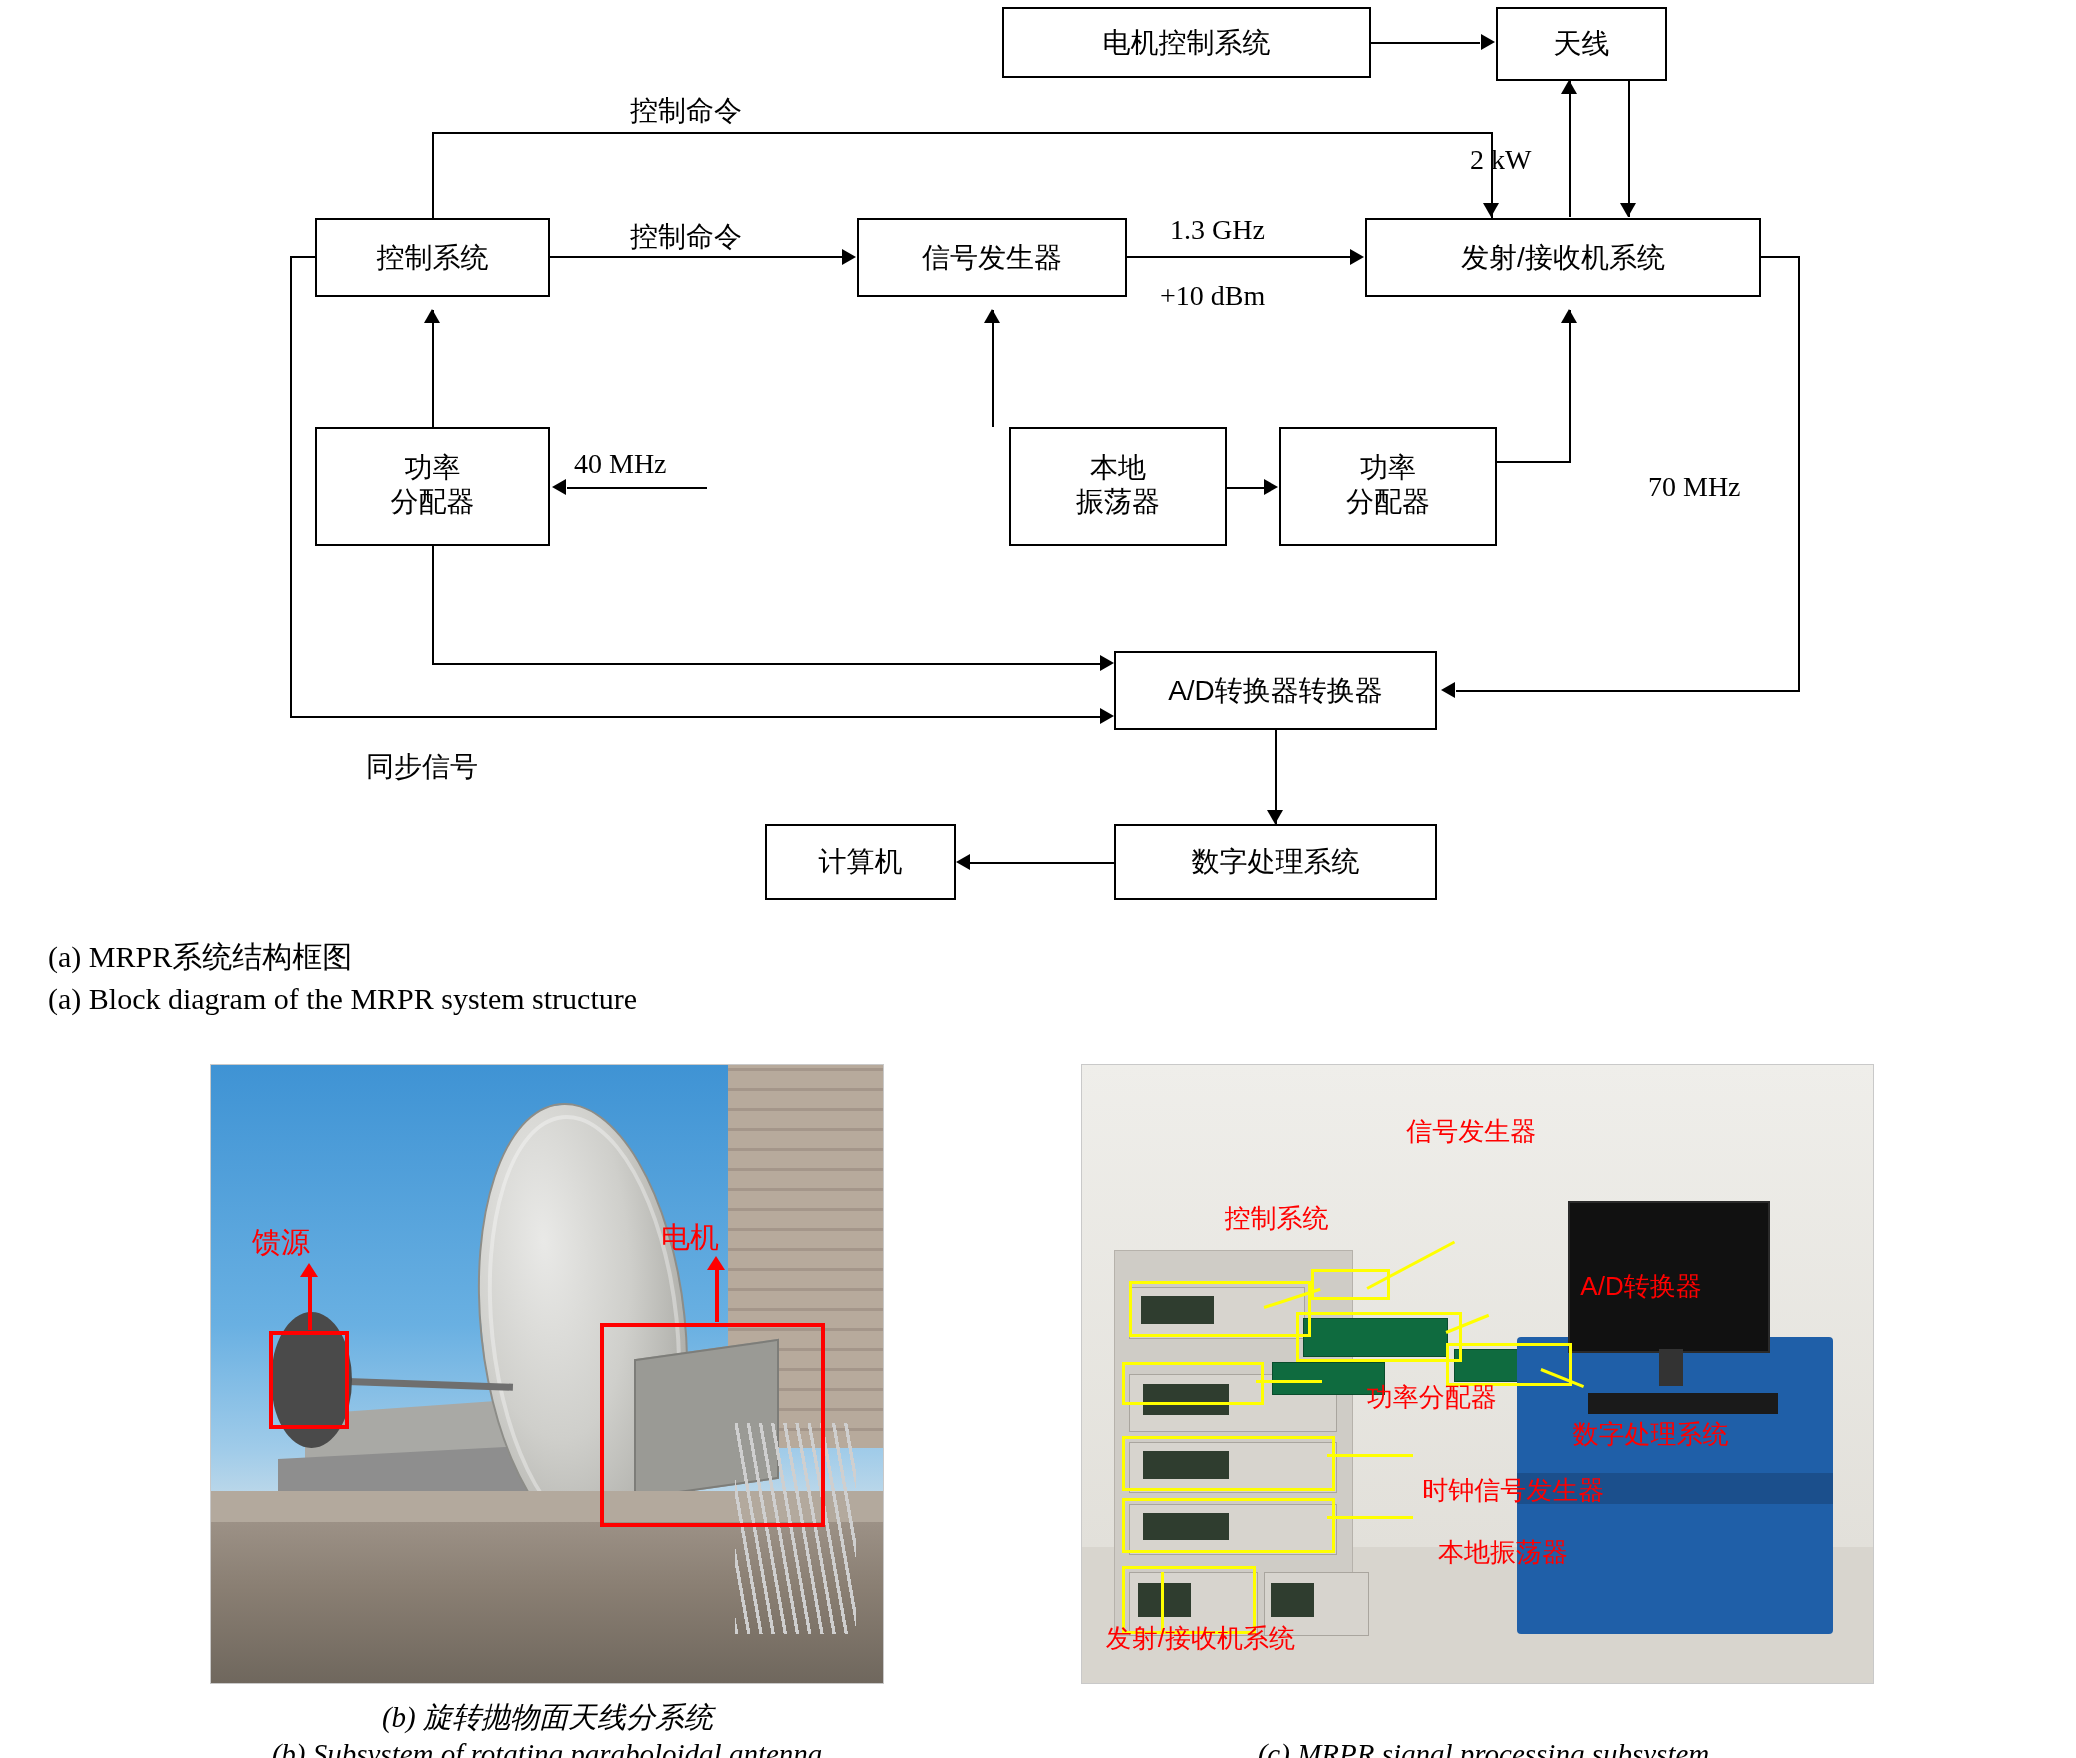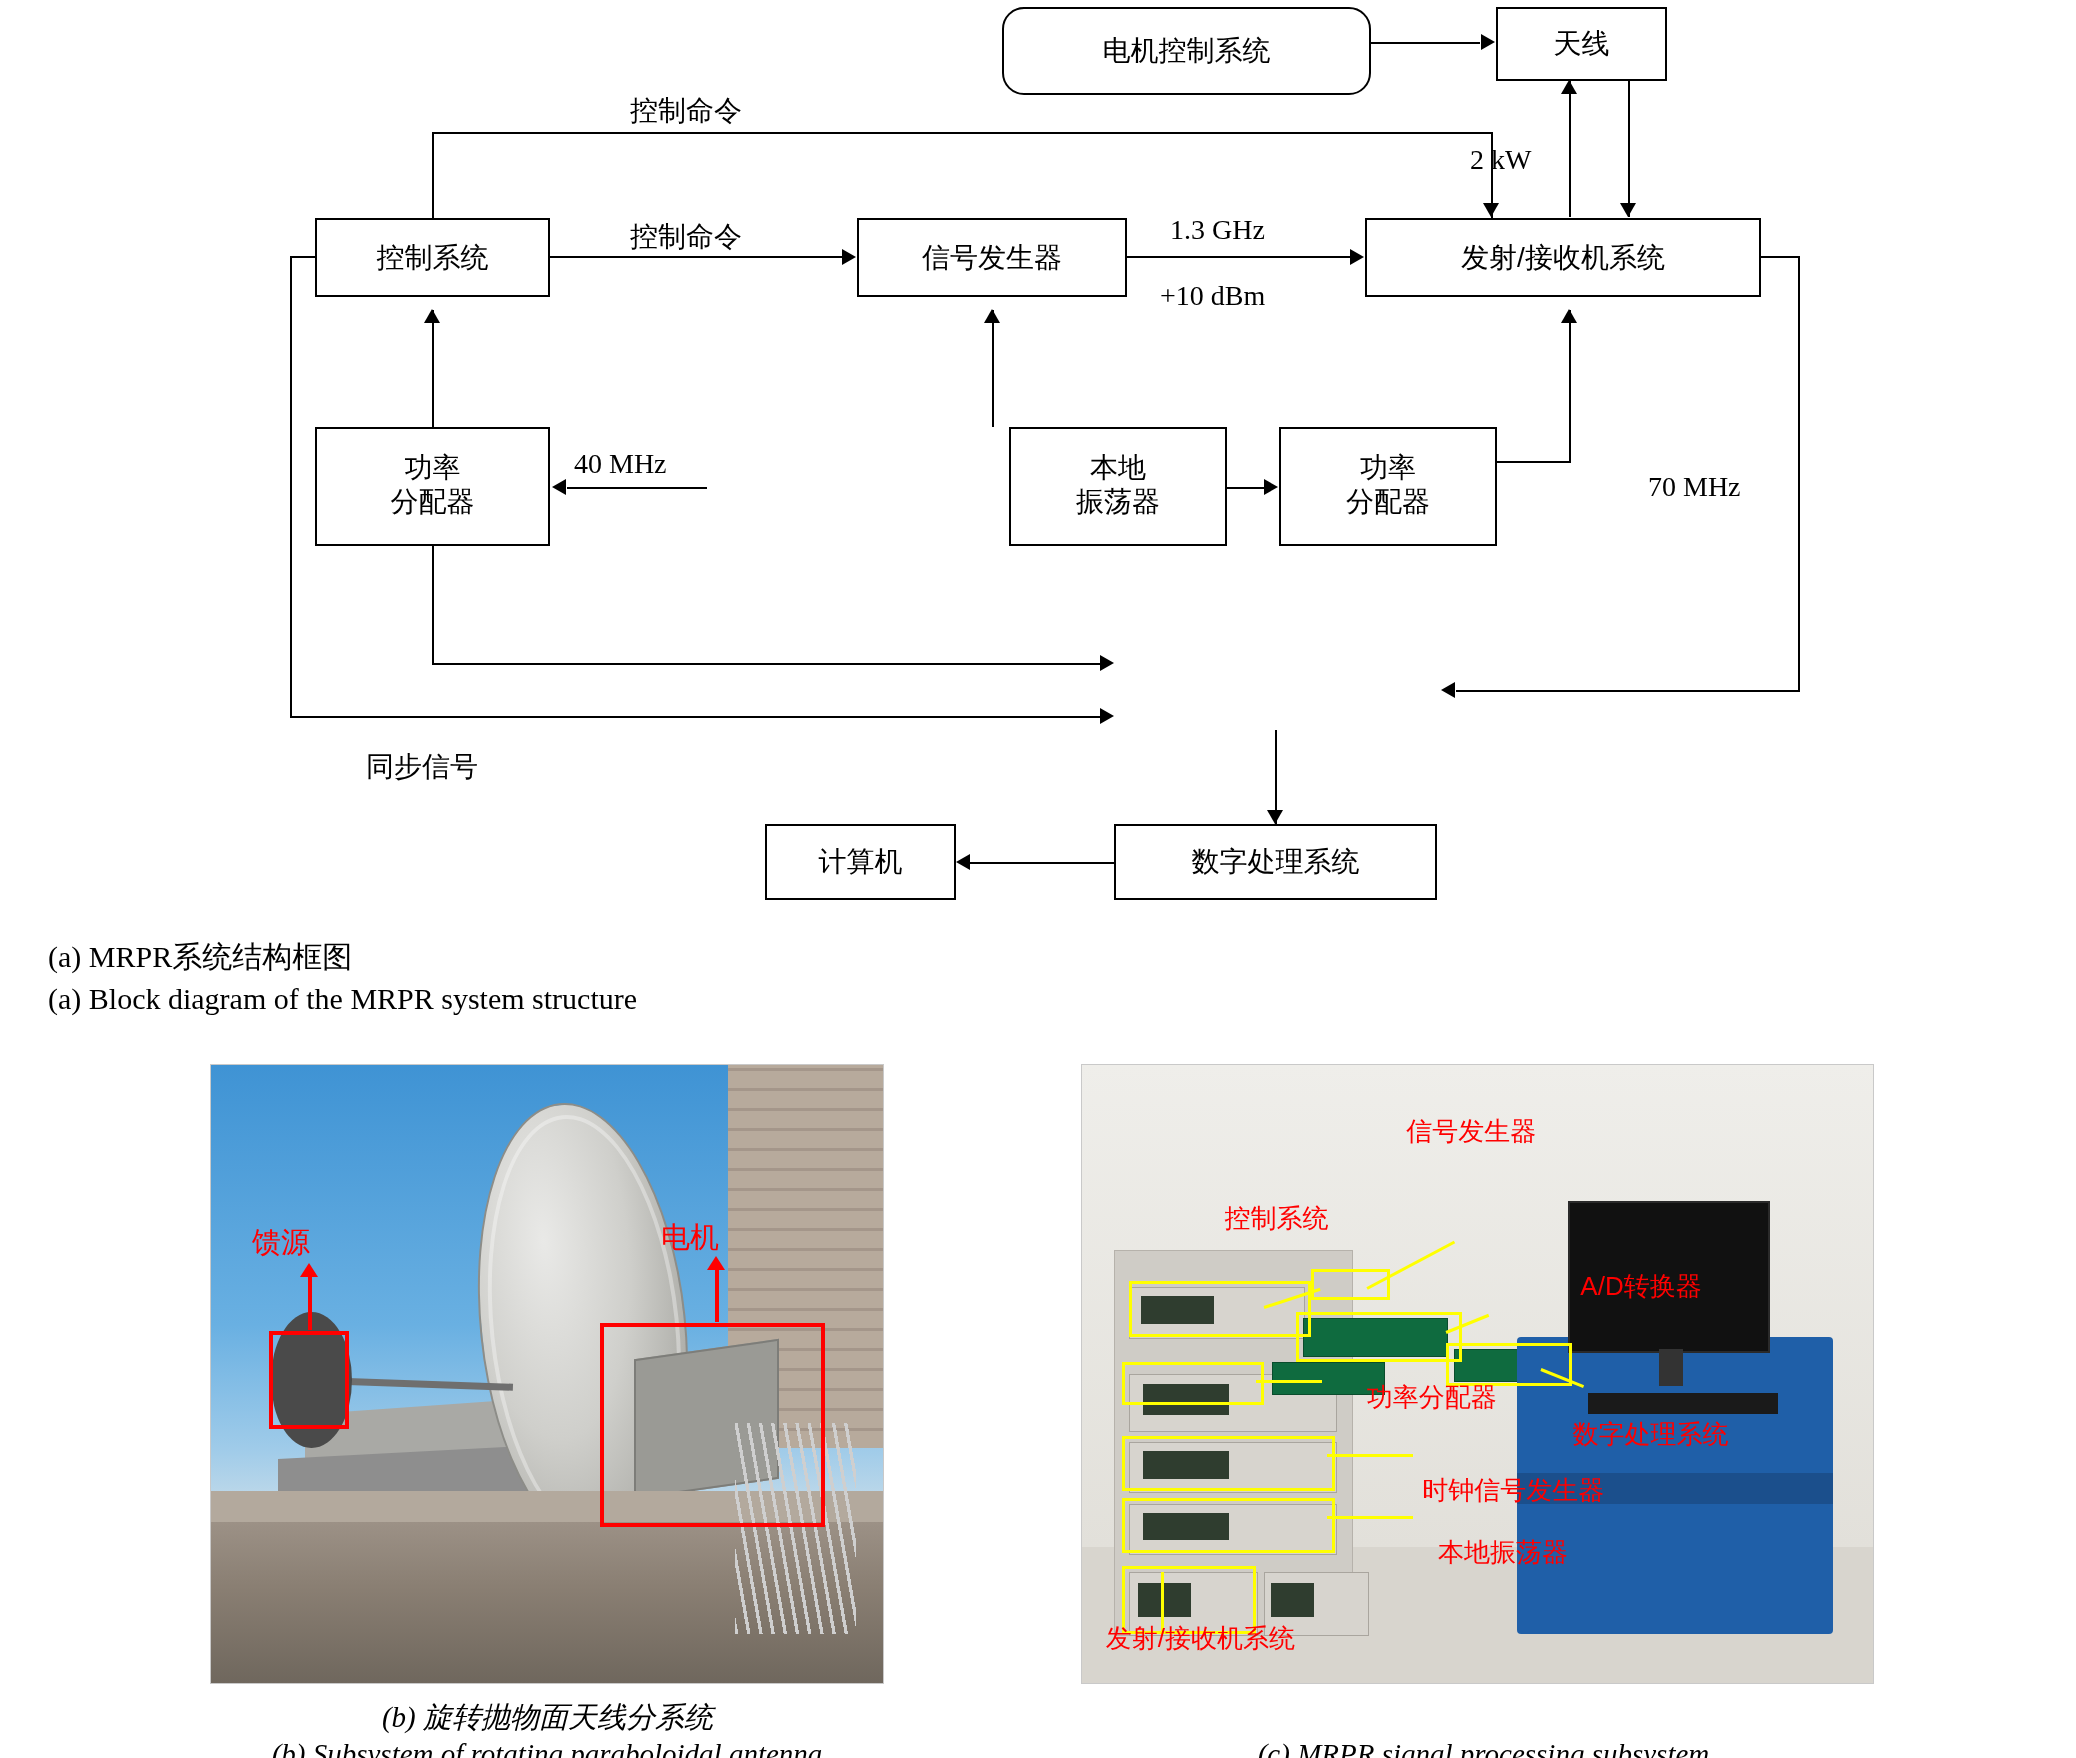--- a/index.html
+++ b/index.html
@@ -77,21 +77,21 @@
   .ylbl{position:absolute;color:#ff0000;font-size:26px;font-family:"Liberation Sans",sans-serif;white-space:nowrap;}
   .yline{position:absolute;background:#ffff00;height:2.6px;transform-origin:left center;}
 </style>
 </head>
 <body>
 
 <div id="root">
 
   <div class="diagram">
 
-    <div class="node" style="left:1002px;top:6.6px;width:369px;height:88px;border-radius:22px;">电机控制系统</div>
+    <div class="node" style="left:1002px;top:6.6px;width:369px;height:71px;">电机控制系统</div>
 
     <div class="node" style="left:1496px;top:6.6px;width:171px;height:74px;">天线</div>
 
     <div class="node" style="left:315px;top:218px;width:235px;height:79px;">控制系统</div>
 
     <div class="node" style="left:857px;top:218px;width:270px;height:79px;">信号发生器</div>
 
     <div class="node" style="left:1365px;top:218px;width:396px;height:79px;">发射/接收机系统</div>
 
     <div class="node" style="left:315px;top:427px;width:235px;height:119px;flex-direction:column;">
@@ -103,20 +103,21 @@
     <div class="node" style="left:1009px;top:427px;width:218px;height:119px;flex-direction:column;">
       <span class="two">本地</span>
       <span class="two">振荡器</span>
     </div>
 
     <div class="node" style="left:1279px;top:427px;width:218px;height:119px;flex-direction:column;">
       <span class="two">功率</span>
       <span class="two">分配器</span>
     </div>
 
+    <div class="node" style="left:1114px;top:651px;width:323px;height:79px;">A/D转换器转换器</div>
 
     <div class="node" style="left:1114px;top:824px;width:323px;height:76px;">数字处理系统</div>
 
     <div class="node" style="left:765px;top:824px;width:191px;height:76px;">计算机</div>
 
     <div class="lbl" style="left:630px;top:92px;">控制命令</div>
     <div class="lbl" style="left:630px;top:218px;">控制命令</div>
     <div class="lbl serif" style="left:1470px;top:144px;">2 kW</div>
     <div class="lbl serif" style="left:1170px;top:214px;">1.3 GHz</div>
     <div class="lbl serif" style="left:1160px;top:280px;">+10 dBm</div>

